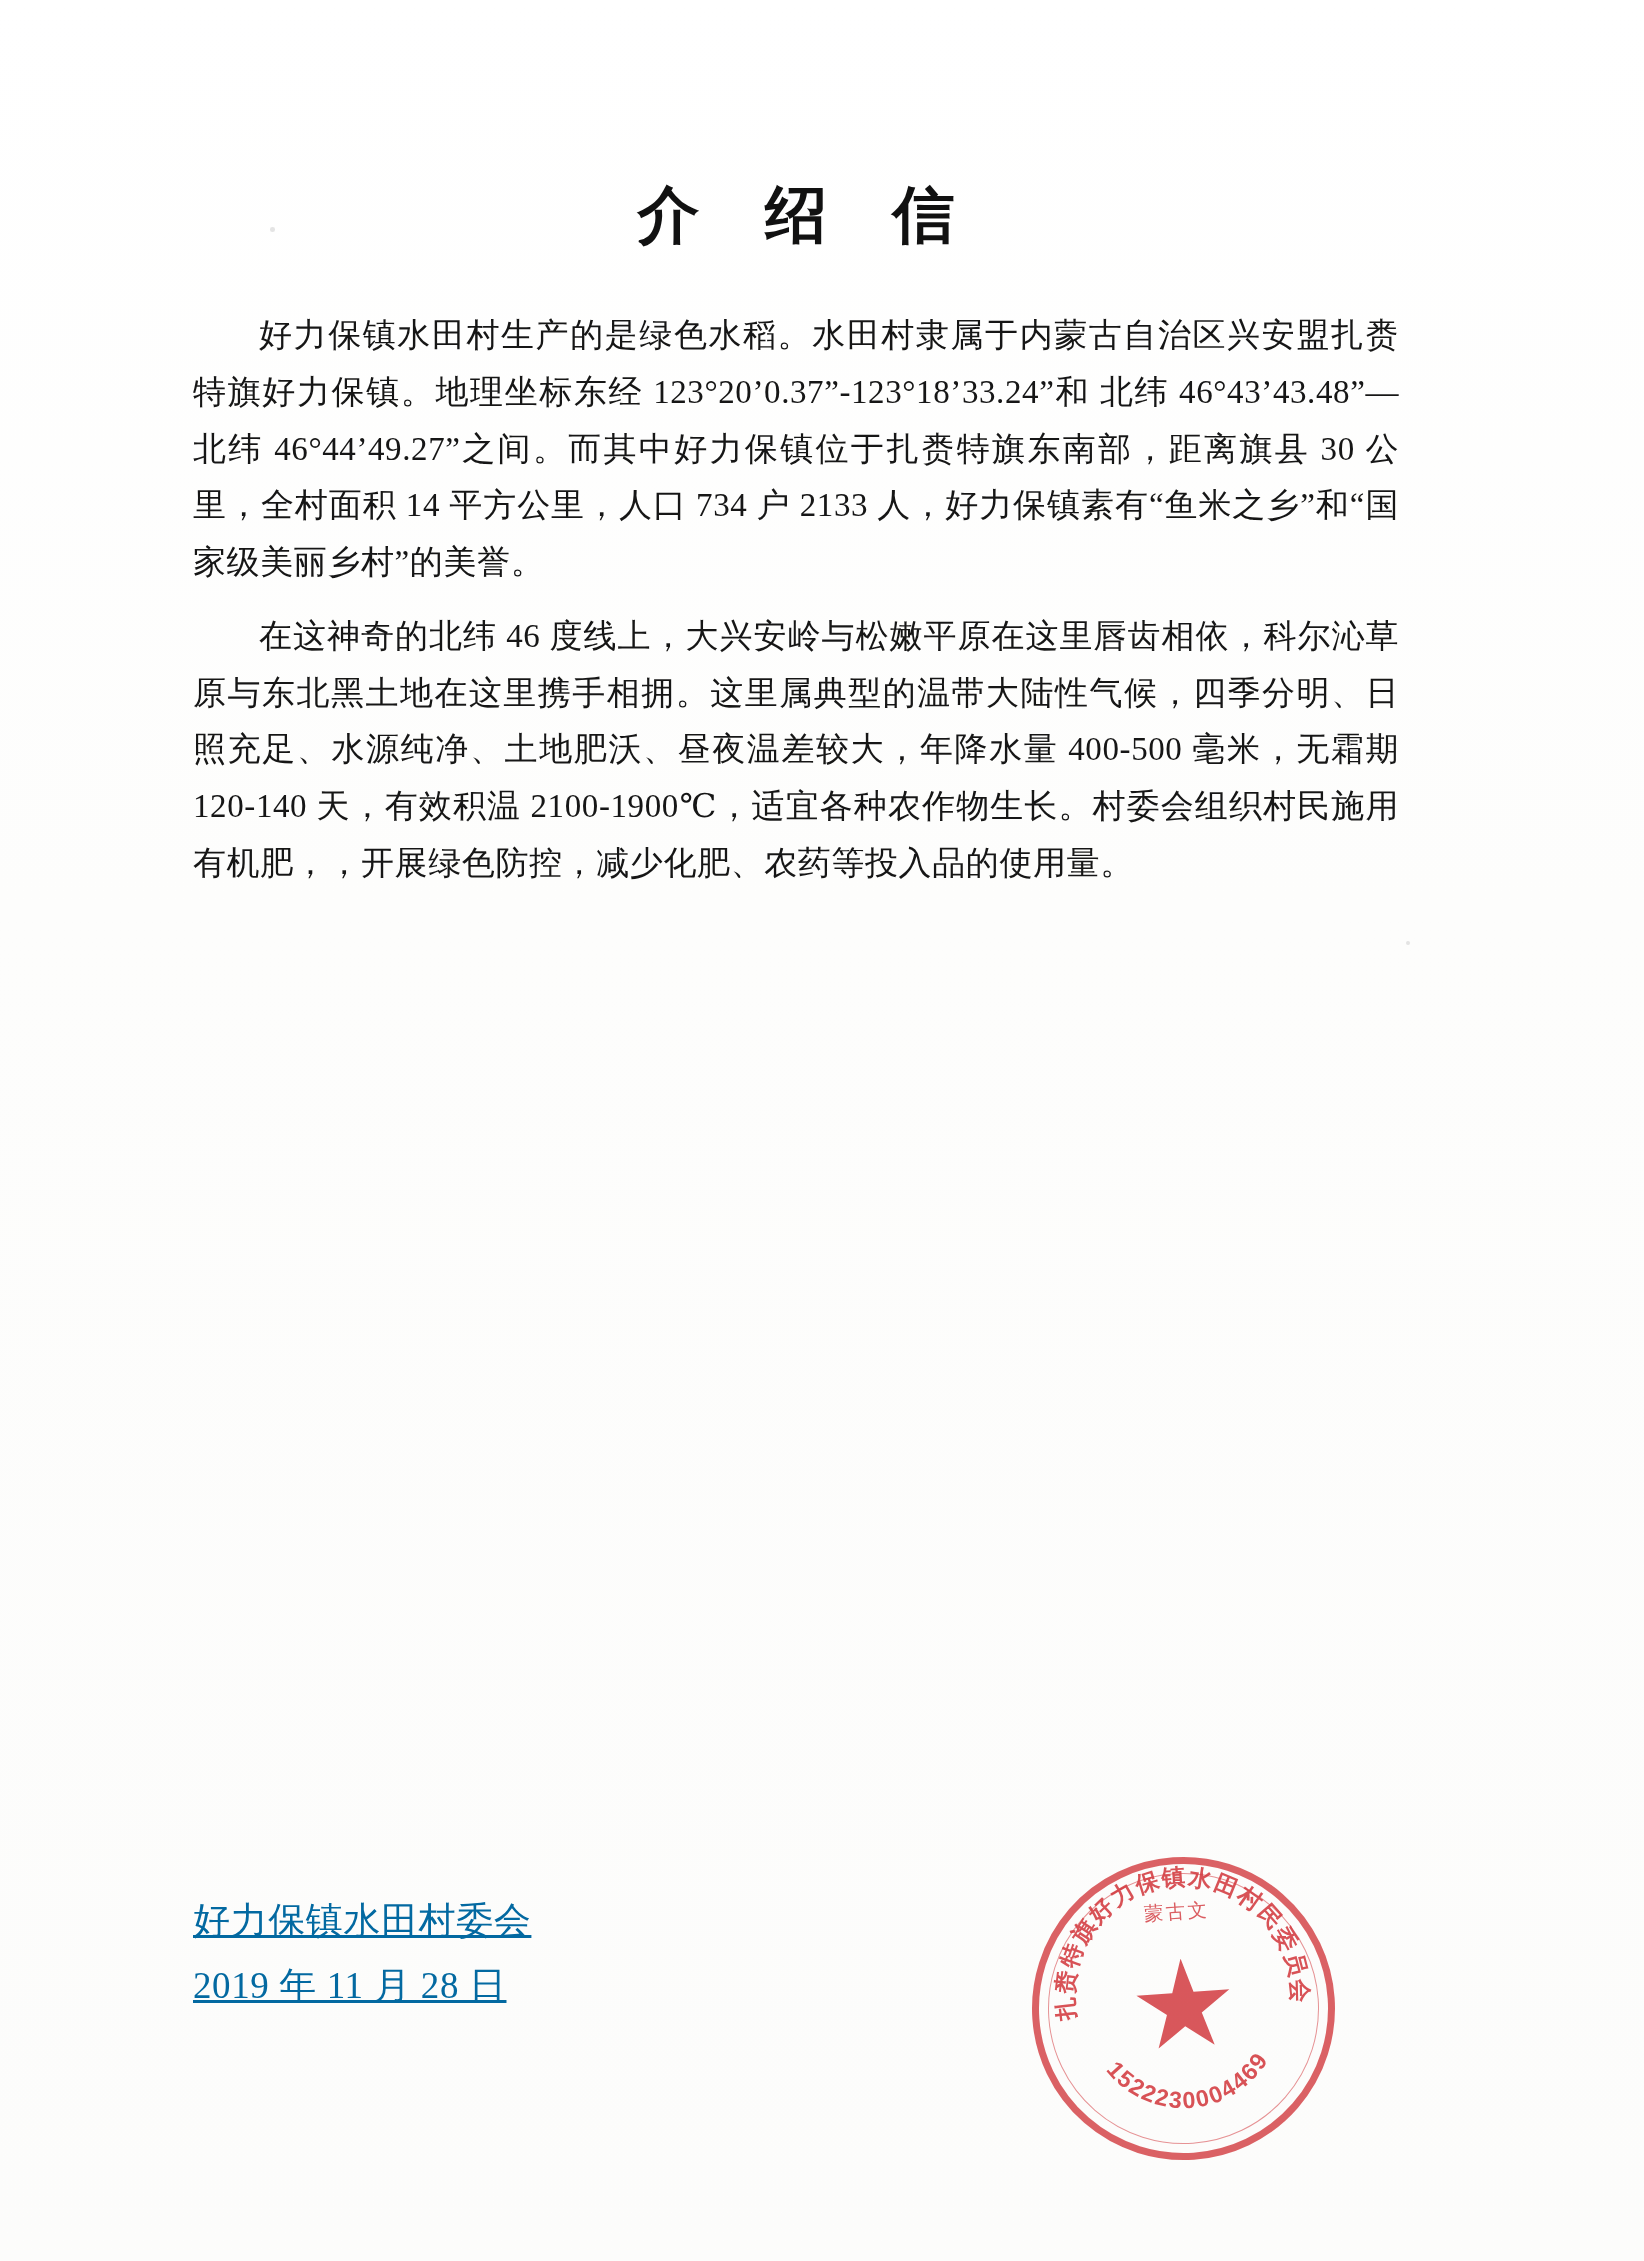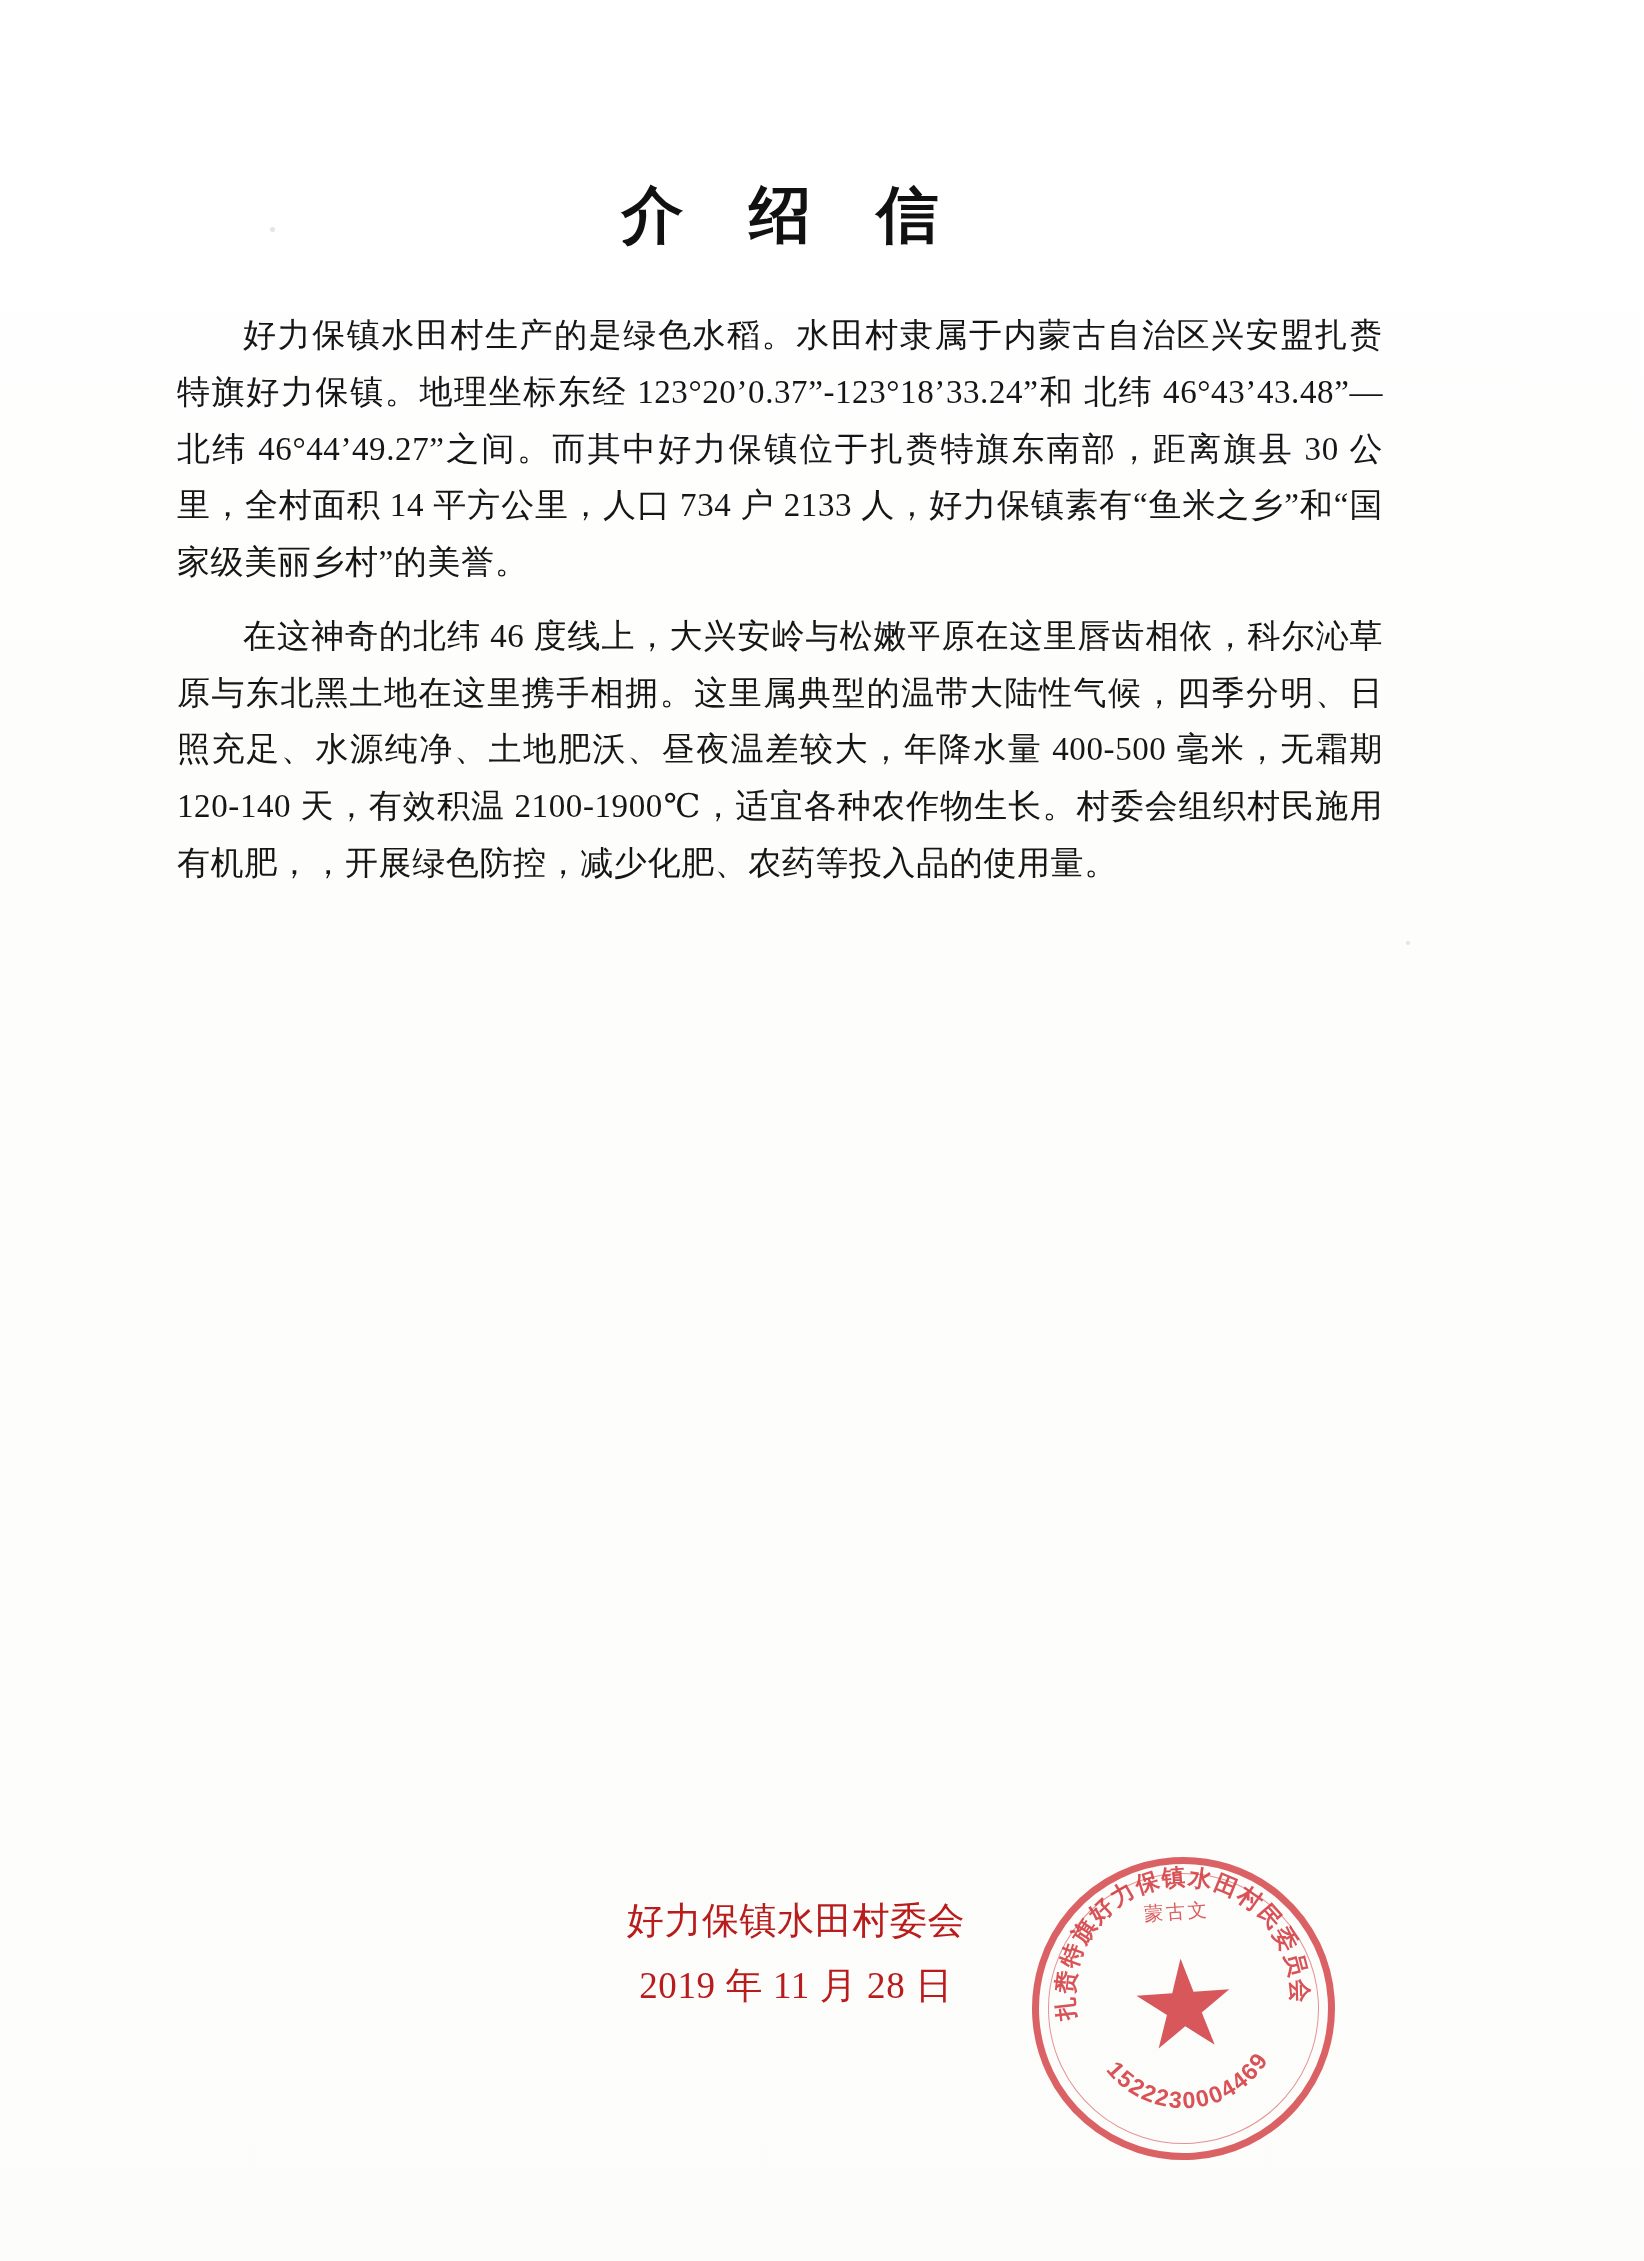--- a/index.html
+++ b/index.html
@@ -22,21 +22,21 @@
   }
   
   .paper-tint {
     position: absolute;
     inset: 0;
     background: linear-gradient(180deg, #ffffff 0%, #fdfdfc 40%, #fcfcfb 100%);
     pointer-events: none;
   }
   .doc-body {
     position: absolute;
-    left: 177px;
+    left: 193px;
     top: 181px;
     width: 1206px;
   }
   .doc-title {
     text-align: center;
     font-family: "DejaVu Serif", "Liberation Serif", serif;
     font-weight: bold;
     font-size: 62px;
     letter-spacing: 22px;
     text-indent: 22px;
@@ -52,25 +52,26 @@
     text-indent: 2em;
     margin: 0 0 17px 0;
     color: #161616;
     letter-spacing: 0.6px;
   }
   .sign-block {
     position: absolute;
     left: 193px;
     top: 1889px;
     width: 1206px;
-    text-align: center;
+    text-align: left;
     font-size: 37px;
     line-height: 1.75;
-    color: #b91c1c;
+    color: #0369a1;
     padding-right: 26px;
+    text-decoration: underline;
   }
   .sign-line {
     display: block;
     letter-spacing: 0.6px;
   }
   
   .seal {
     position: absolute;
     left: 1032px;
     top: 1857px;

